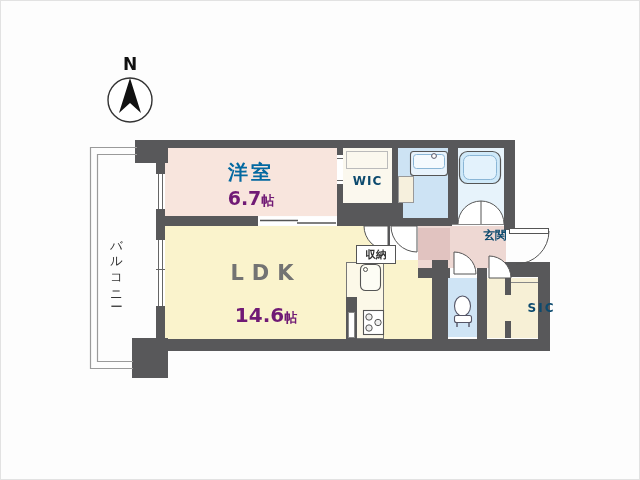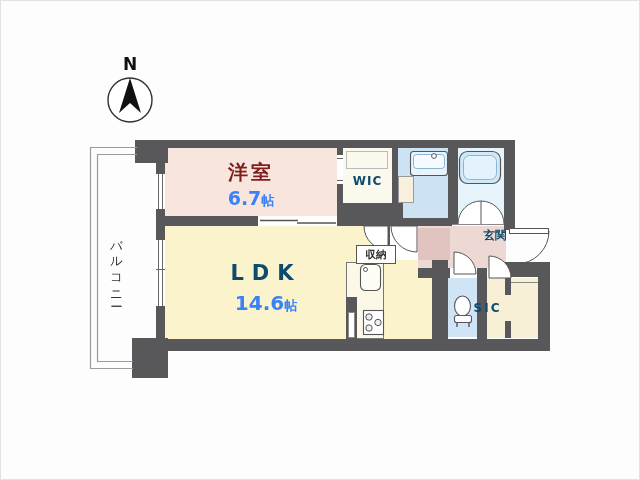--- a/index.html
+++ b/index.html
@@ -15,23 +15,23 @@
   .r-ldk{background:#faf3cc;}
   .r-strip{background:#ffffff;}
   .r-genkan{background:#eed8d3;}
   .r-tataki{background:#e1c3c0;}
   .r-toilet{background:#cfe4f5;}
   .r-sic{background:#f7f0d6;}
   .r-washerbox{background:#f6f0dd;border:1px solid #999;box-sizing:border-box;}
   .r-counter{background:#fcf8e8;border:1px solid #777;box-sizing:border-box;}
   .r-shunobox{background:#ffffff;border:1px solid #555;box-sizing:border-box;}
   .lbl{position:absolute;color:#333;text-align:center;line-height:1.15;white-space:nowrap;}
-  .lbl-room{font-size:20px;font-weight:600;letter-spacing:3px;color:#7f1d1d;}
-  .lbl-ldk{font-size:21px;font-weight:600;letter-spacing:8px;color:#0c4a6e;}
-  .lbl-size{font-size:19px;font-weight:600;color:#3b82f6;}
+  .lbl-room{font-size:20px;font-weight:600;letter-spacing:3px;color:#0369a1;}
+  .lbl-ldk{font-size:21px;font-weight:600;letter-spacing:8px;color:#737373;}
+  .lbl-size{font-size:19px;font-weight:600;color:#701a75;}
   .lbl-size .unit{font-size:13px;}
   .lbl-small{font-size:12px;font-weight:600;color:#0c4a6e;}
   .lbl-shuno{font-size:10.5px;font-weight:600;line-height:17px;color:#2e2e2e;margin-top:40px;}
   .lbl-vert{writing-mode:vertical-rl;text-orientation:upright;font-size:12.5px;letter-spacing:3px;
             font-weight:500;color:#333;}
   .lbl-n{font-size:17px;font-weight:bold;color:#111;}
   svg{position:absolute;left:0;top:0;}
 </style>
 </head>
 <body>
@@ -151,27 +151,27 @@
   </svg>
 
   <div class="lbl lbl-n" style="left:118px;top:55px;width:24px;">N</div>
 
   <div class="lbl lbl-room" style="left:185px;top:161px;width:132px;">洋室</div>
   <div class="lbl lbl-size" style="left:185px;top:188px;width:132px;">
     <span>6.7</span><span class="unit">帖</span>
   </div>
 
   <div class="lbl lbl-ldk" style="left:196px;top:261px;width:140px;">LDK</div>
-  <div class="lbl lbl-size" style="left:196px;top:292px;width:140px;font-size:20px;">
+  <div class="lbl lbl-size" style="left:196px;top:304px;width:140px;font-size:20px;">
     <span>14.6</span><span class="unit">帖</span>
   </div>
 
   <div class="lbl lbl-small" style="left:343px;top:175px;width:49px;letter-spacing:1px;">WIC</div>
 
   <div class="lbl lbl-shuno r-shunobox" style="left:356px;top:205px;width:40px;height:19px;">収納</div>
 
   <div class="lbl lbl-small" style="left:477px;top:229px;width:36px;font-size:11.5px;">玄関</div>
 
-  <div class="lbl lbl-small" style="left:462px;top:302px;width:51px;letter-spacing:2px;">SIC</div>
+  <div class="lbl lbl-small" style="left:516px;top:302px;width:51px;letter-spacing:2px;">SIC</div>
 
   <div class="lbl lbl-vert" style="left:109px;top:221px;height:92px;">バルコニー</div>
 
 </div>
 
 </body></html>

